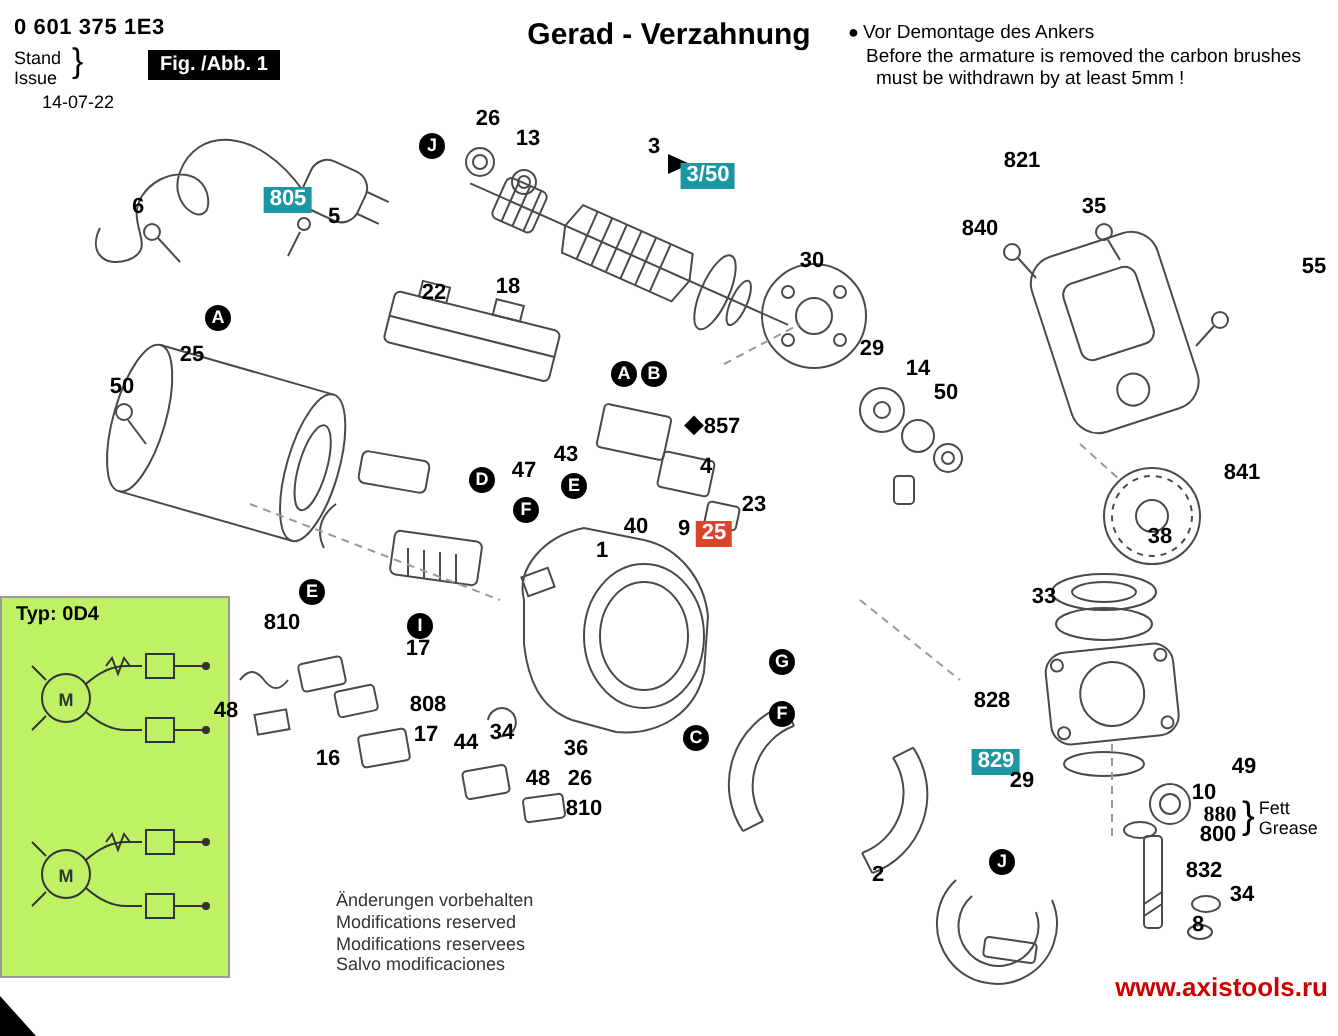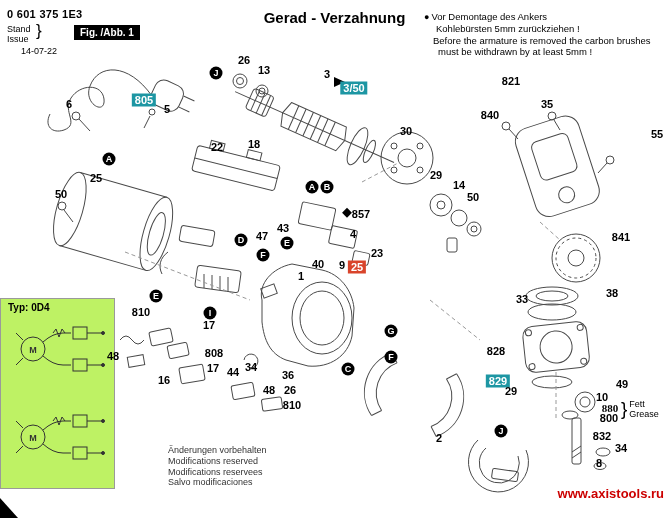--- a/index.html
+++ b/index.html
@@ -261,21 +261,20 @@
     <span class="si-brace">}</span>
     <div class="si-date">14-07-22</div>
   </div>
 
   <div class="abs fig-badge">Fig. /Abb. 1</div>
 
   <div class="abs title">Gerad - Verzahnung</div>
 
   <div class="abs note">
     <div><span class="bullet">●</span><span>Vor Demontage des Ankers</span></div>
-    <div class="ind1">Kohlebürsten 5mm zurückziehen !</div>
     <div class="ind2">Before the armature is removed the carbon brushes</div>
     <div class="ind3">must be withdrawn by at least 5mm !</div>
   </div>
 
   <div class="abs wiring">
     <div class="typ">Typ: 0D4</div>
     <svg width="113" height="192" viewBox="0 0 113 192">
       <g stroke="#333" fill="none" stroke-width="1">
         <g>
           <circle cx="32" cy="36" r="12"></circle>
@@ -341,21 +340,21 @@
       <div class="callout num" style="left: 283px; top: 228px;">43</div>
       <div class="callout num" style="left: 262px; top: 236px;">47</div>
       <div class="callout letter" style="left: 241px; top: 240px;">D</div>
       <div class="callout letter" style="left: 287px; top: 243px;">E</div>
       <div class="callout letter" style="left: 263px; top: 255px;">F</div>
       <div class="callout num" style="left: 318px; top: 264px;">40</div>
       <div class="callout num" style="left: 342px; top: 265px;">9</div>
       <div class="callout red" style="left: 357px; top: 267px;">25</div>
       <div class="callout num" style="left: 301px; top: 276px;">1</div>
       <div class="callout num" style="left: 621px; top: 237px;">841</div>
-      <div class="callout num" style="left: 612px; top: 269px; margin-top: 24px;">38</div>
+      <div class="callout num" style="left: 580px; top: 269px;">38</div>
       <div class="callout num" style="left: 522px; top: 299px;">33</div>
       <div class="callout letter" style="left: 156px; top: 296px;">E</div>
       <div class="callout num" style="left: 141px; top: 312px;">810</div>
       <div class="callout letter" style="left: 210px; top: 313px;">I</div>
       <div class="callout num" style="left: 209px; top: 325px;">17</div>
       <div class="callout num" style="left: 113px; top: 356px;">48</div>
       <div class="callout num" style="left: 214px; top: 353px;">808</div>
       <div class="callout num" style="left: 164px; top: 380px;">16</div>
       <div class="callout num" style="left: 213px; top: 368px;">17</div>
       <div class="callout num" style="left: 233px; top: 372px;">44</div>

